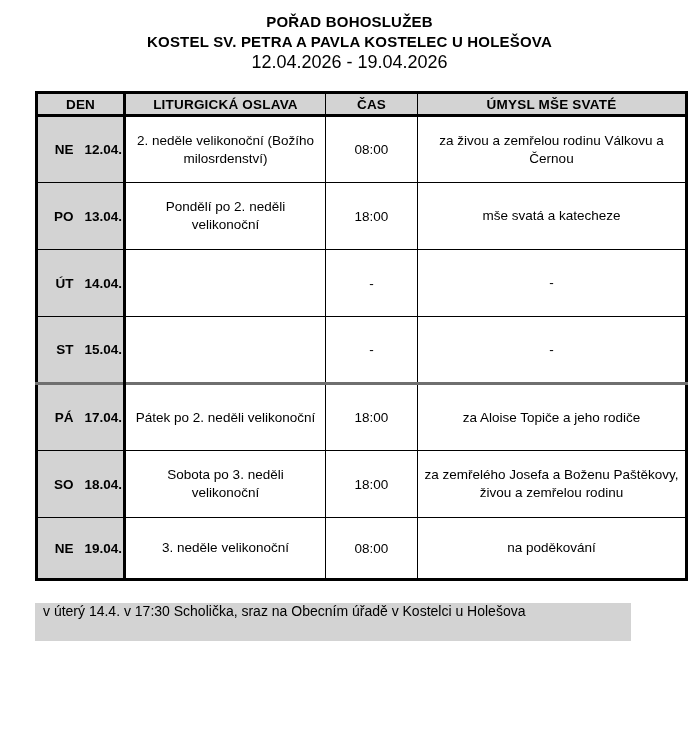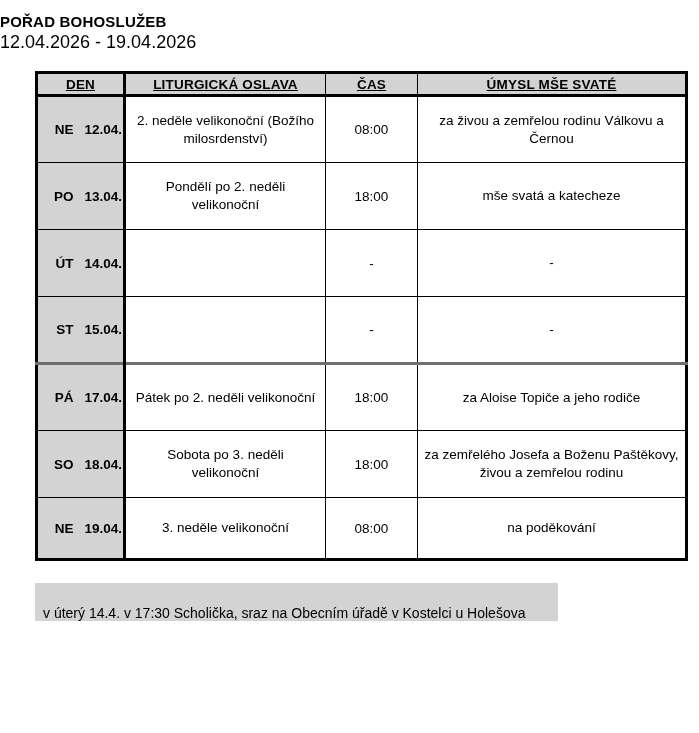--- a/index.html
+++ b/index.html
@@ -12,20 +12,21 @@
     color: #000;
     -webkit-font-smoothing: antialiased;
   }
   .page {
     position: relative;
     width: 699px;
     height: 733px;
     overflow: hidden;
   }
   .titles {
+    text-align: center;
     padding-top: 12px;
   }
   .title, .subtitle {
     font-size: 15px;
     font-weight: bold;
     line-height: 20px;
     letter-spacing: 0.2px;
   }
   .daterange {
     font-size: 18px;
@@ -46,21 +47,20 @@
 
   thead tr { height: 23px; }
   th {
     background: var(--cell-gray, #d3d3d3);
     border: 1px solid var(--border-black, #000);
     border-bottom: 3px solid var(--border-black, #000);
     font-size: 13.5px;
     font-weight: bold;
     padding: 2px 2px;
     letter-spacing: 0.2px;
-    text-decoration: underline;
   }
   th:first-child { border-right: 3px solid var(--border-black, #000); }
 
   tbody tr { height: 67px; }
   tbody tr:last-child { height: 62px; }
   td {
     border: 1px solid var(--border-black, #000);
     font-size: 13.5px;
     vertical-align: middle;
   }
@@ -82,37 +82,38 @@
     line-height: 18px;
   }
   td.time-cell { text-align: center; }
   td.intention-cell {
     text-align: center;
     padding: 2px 2px;
     line-height: 18px;
   }
   .note {
     margin: 22px 0 0 35px;
-    width: 523px;
+    width: 596px;
     height: 38px;
     background: var(--cell-gray, #d3d3d3);
     display: flex;
-    align-items: flex-end;
+    align-items: flex-start;
     box-sizing: border-box;
     padding-left: 8px;
     font-size: 14px;
   }
 </style>
 </head>
 <body>
 
 <div class="page">
 
   <div class="titles">
     <div class="title">POŘAD BOHOSLUŽEB</div>
+    <div class="subtitle">KOSTEL SV. PETRA A PAVLA KOSTELEC U HOLEŠOVA</div>
     <div class="daterange">12.04.2026 - 19.04.2026</div>
   </div>
 
   <table class="schedule">
     <colgroup>
       <col class="c-day">
       <col class="c-celebration">
       <col class="c-time">
       <col class="c-intention">
     </colgroup>

